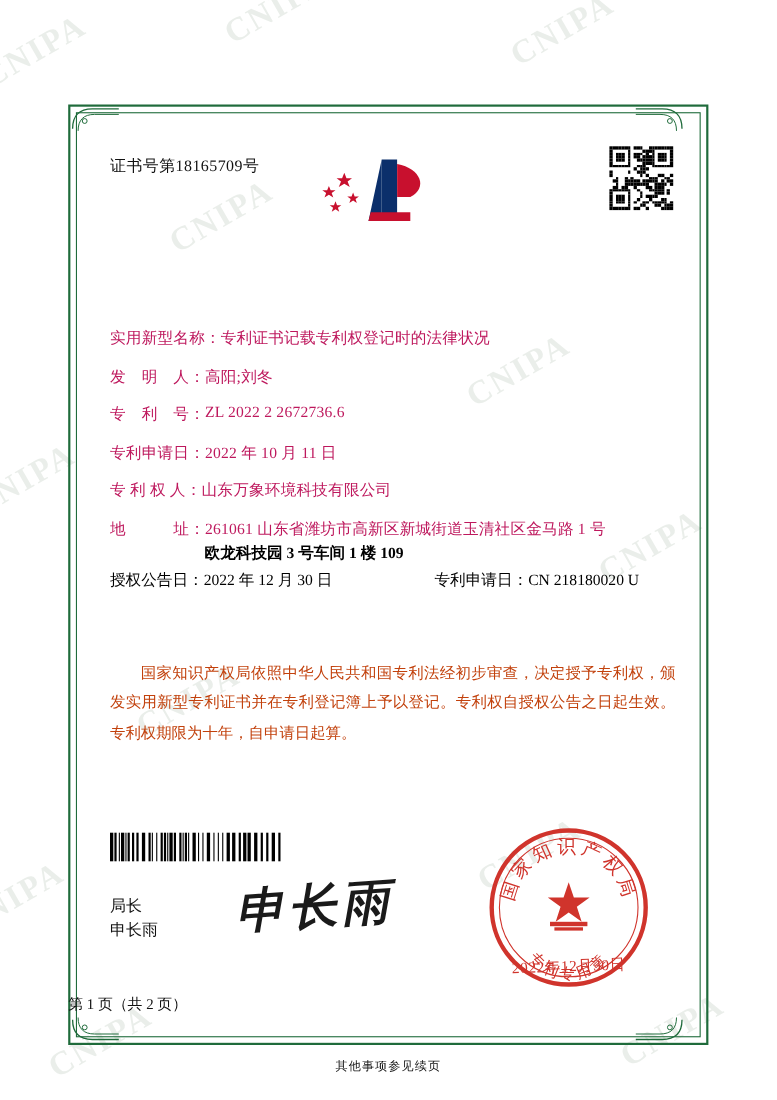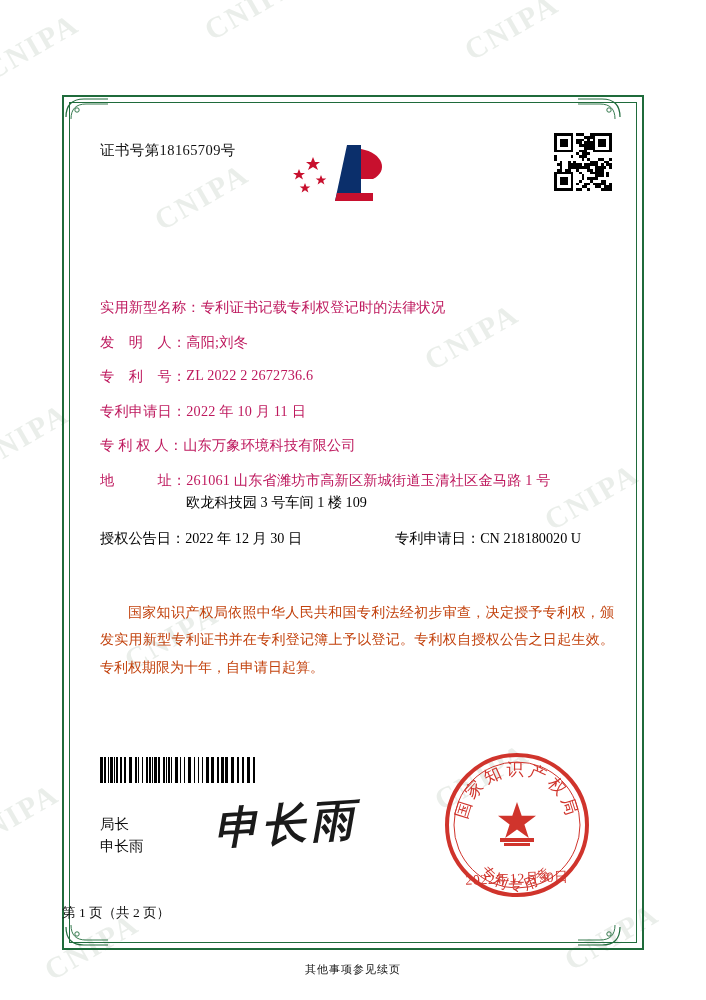--- a/index.html
+++ b/index.html
@@ -144,22 +144,23 @@
     white-space: pre;
     letter-spacing: 0.2px;
   }
   .field .val {
     flex: 1 1 auto;
     letter-spacing: 0.2px;
   }
   .field-row2 {
     margin-left: 86px;
     margin-top: -12px;
-    margin-bottom: 17px;
+    margin-bottom: 6px;
     font-size: 14.2px;
+    font-weight: bold;
   }
   .field-pair {
     display: flex;
     font-size: 14.2px;
     margin-bottom: 15px;
   }
   .field-pair .left { width: 295px; }
   .field-pair .right { flex: 1; }
 
   .para {

